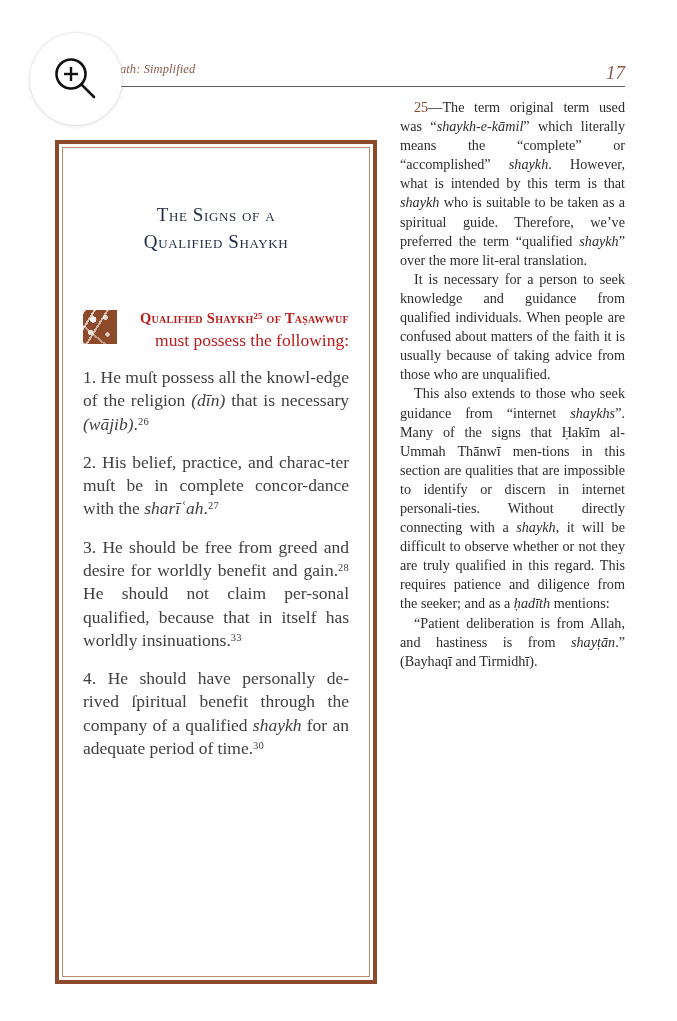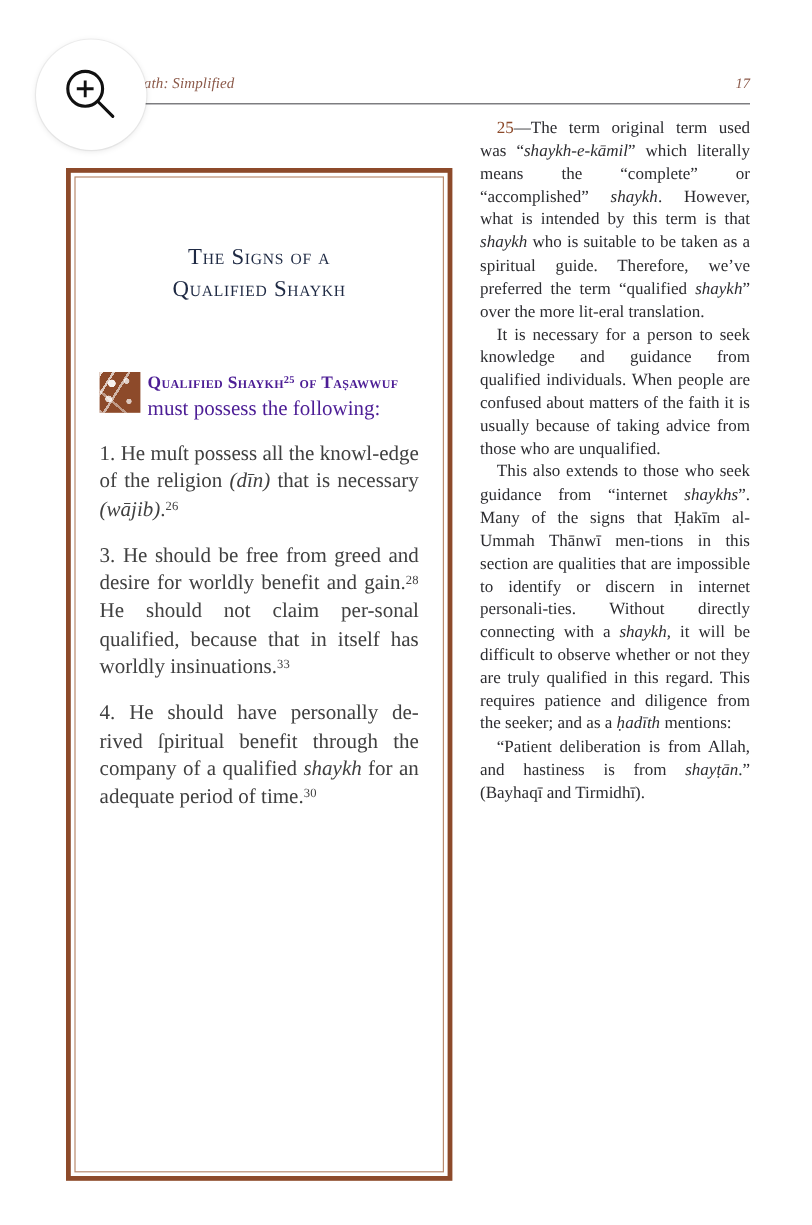--- a/index.html
+++ b/index.html
@@ -39,21 +39,21 @@
     font-size: 12.5px;
     color: #8c5a4a;
     letter-spacing: .1px;
     white-space: nowrap;
   }
   #running-header .rh-folio {
     position: absolute;
     right: 0;
     top: 0;
     font-style: italic;
-    font-size: 12px;
+    font-size: 19px;
     color: #8c5a4a;
   }
   #header-rule {
     position: absolute;
     left: 55px;
     top: 86px;
     width: 570px;
     height: 1px;
     background: #5e5e62;
   }
@@ -99,24 +99,24 @@
     margin: 28px 0 0 0;
     font-weight: 400;
   }
   #chapter-title .tl {
     display: block;
   }
 
   
   #opening-para {
     margin: 50px 0 0 0;
-    color: #4c1d95;
+    color: #b91c1c;
     font-size: 17.5px;
     line-height: 1.32;
-    text-align: left;
+    text-align: right;
   }
   #dropcap {
     float: left;
     width: 34px;
     height: 34px;
     margin: 4px 6px 0 0;
     background:
       radial-gradient(circle at 30% 28%, rgba(255,255,255,.92) 0 3.0px, rgba(255,255,255,0) 3.4px),
       radial-gradient(circle at 66% 22%, rgba(255,255,255,.75) 0 2.2px, rgba(255,255,255,0) 2.6px),
       radial-gradient(circle at 22% 66%, rgba(255,255,255,.80) 0 2.6px, rgba(255,255,255,0) 3.0px),
@@ -225,20 +225,21 @@
           <span class="tl">The Signs of a</span>
           <span class="tl">Qualified Shaykh</span>
         </h1>
 
         <p id="opening-para">
           <span id="dropcap">A</span><span id="opening-smallcaps">Qualified Shaykh<sup class="fn">25</sup> of Taṣawwuf</span><span id="opening-rest"> must possess the following:</span>
         </p>
 
         <ol id="signs-list">
             <li><span class="num">1.</span><span> He muſt possess all the knowl-edge of the religion </span><i>(dīn)</i><span> that is necessary </span><i>(wājib)</i><span>.</span><sup class="fn">26</sup></li>
+            <li><span class="num">2.</span><span> His belief, practice, and charac-ter muſt be in complete concor-dance with the </span><i>sharīʿah</i><span>.</span><sup class="fn">27</sup></li>
             <li><span class="num">3.</span><span> He should be free from greed and desire for worldly benefit and gain.</span><sup class="fn">28</sup><span> He should not claim per-sonal qualified, because that in itself has worldly insinuations.</span><sup class="fn">33</sup></li>
             <li><span class="num">4.</span><span> He should have personally de-rived ſpiritual benefit through the company of a qualified </span><i>shaykh</i><span> for an adequate period of time.</span><sup class="fn">30</sup></li>
           </ol>
 
       </div>
     </div>
 
     <div id="notes-column">
         <p><span class="fn-num">25</span><span>—The term original term used was “</span><i>shaykh-e-kāmil</i><span>” which literally means the “complete” or “accomplished” </span><i>shaykh</i><span>. However, what is intended by this term is that </span><i>shaykh</i><span> who is suitable to be taken as a spiritual guide. Therefore, we’ve preferred the term “qualified </span><i>shaykh</i><span>” over the more lit-eral translation.</span></p>
         <p><span>It is necessary for a person to seek knowledge and guidance from qualified individuals. When people are confused about matters of the faith it is usually because of taking advice from those who are unqualified.</span></p>

